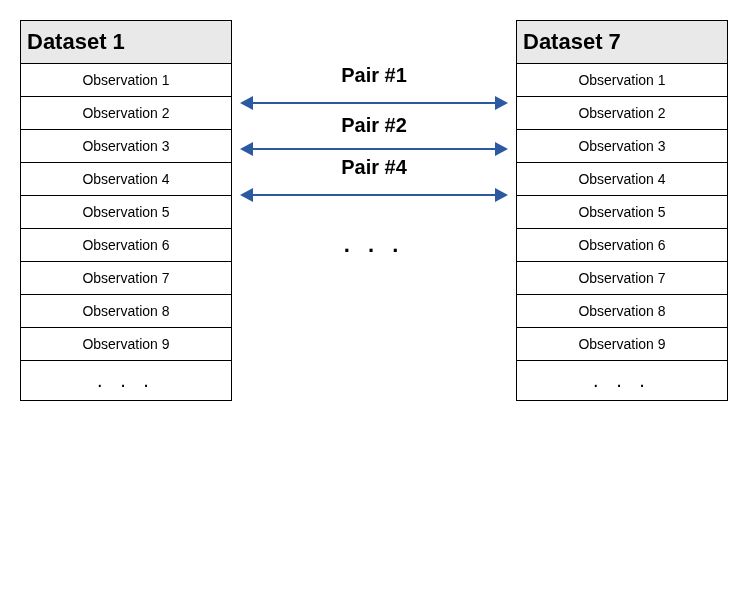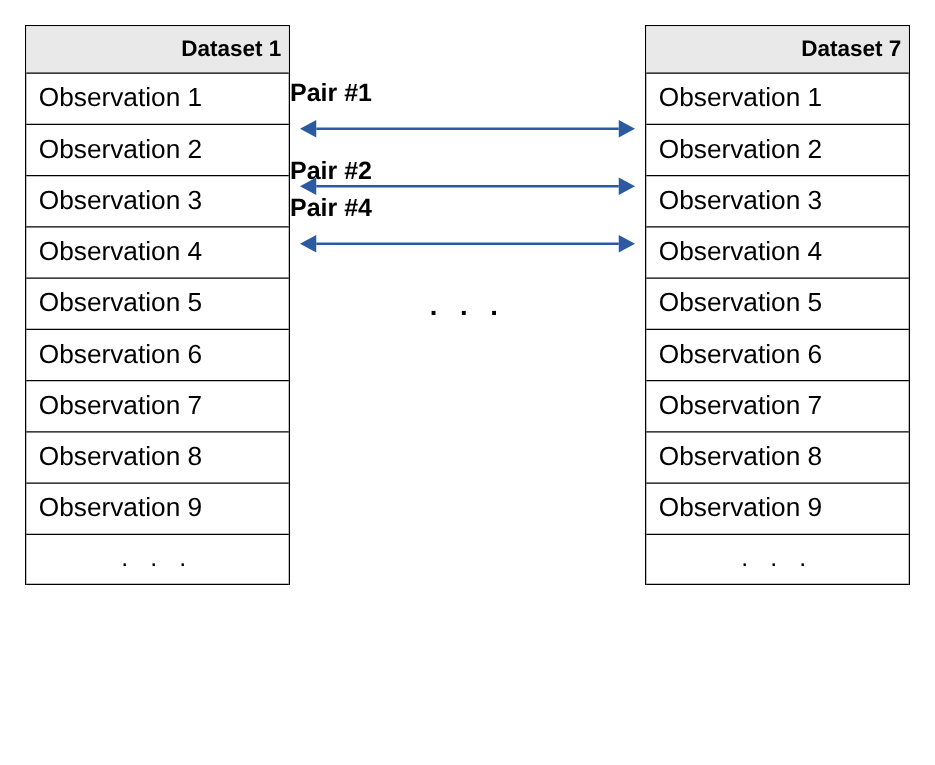--- a/index.html
+++ b/index.html
@@ -19,49 +19,49 @@
     justify-content: space-between;
     gap: 0;
   }
   .column {
     border: 1.5px solid #000;
     border-bottom: none;
     width: 210px;
   }
   .header {
     font-weight: bold;
-    text-align: right;
+    text-align: left;
     padding: 8px 6px;
     background: #e9e9e9;
     border-bottom: 1.5px solid #000;
-    font-size: 18px;
+    font-size: 22px;
   }
   .cell {
     padding: 8px 10px;
     border-bottom: 1.5px solid #000;
-    font-size: 21px;
-    text-align: left;
+    font-size: 14px;
+    text-align: center;
   }
   .cell.dots {
     text-align: center;
     letter-spacing: 6px;
     font-size: 20px;
   }
   .middle {
     flex: 1;
     position: relative;
     height: 100%;
   }
   .pair-label {
     font-weight: bold;
     font-size: 20px;
     color: #000;
     position: absolute;
     width: 100%;
-    text-align: left;
+    text-align: center;
     top: -28px;
   }
   .arrow-line {
     height: 2px;
     background: #2b5aa0;
     flex: 1;
     position: relative;
   }
   .arrow-wrap {
     display: flex;
@@ -121,21 +121,21 @@
   <div class="middle">
     <div class="pair-group" style="margin-top:44px;">
       <div class="pair-label" style="top:0;">Pair #1</div>
       <div class="arrow-wrap">
         <div class="arrowhead left"></div>
         <div class="arrow-line"></div>
         <div class="arrowhead right"></div>
       </div>
     </div>
     <div class="pair-group">
-      <div class="pair-label" style="top:16px;">Pair #2</div>
+      <div class="pair-label" style="top:4px;">Pair #2</div>
       <div class="arrow-wrap">
         <div class="arrowhead left"></div>
         <div class="arrow-line"></div>
         <div class="arrowhead right"></div>
       </div>
     </div>
     <div class="pair-group">
       <div class="pair-label" style="top:0;">Pair #4</div>
       <div class="arrow-wrap">
         <div class="arrowhead left"></div>

